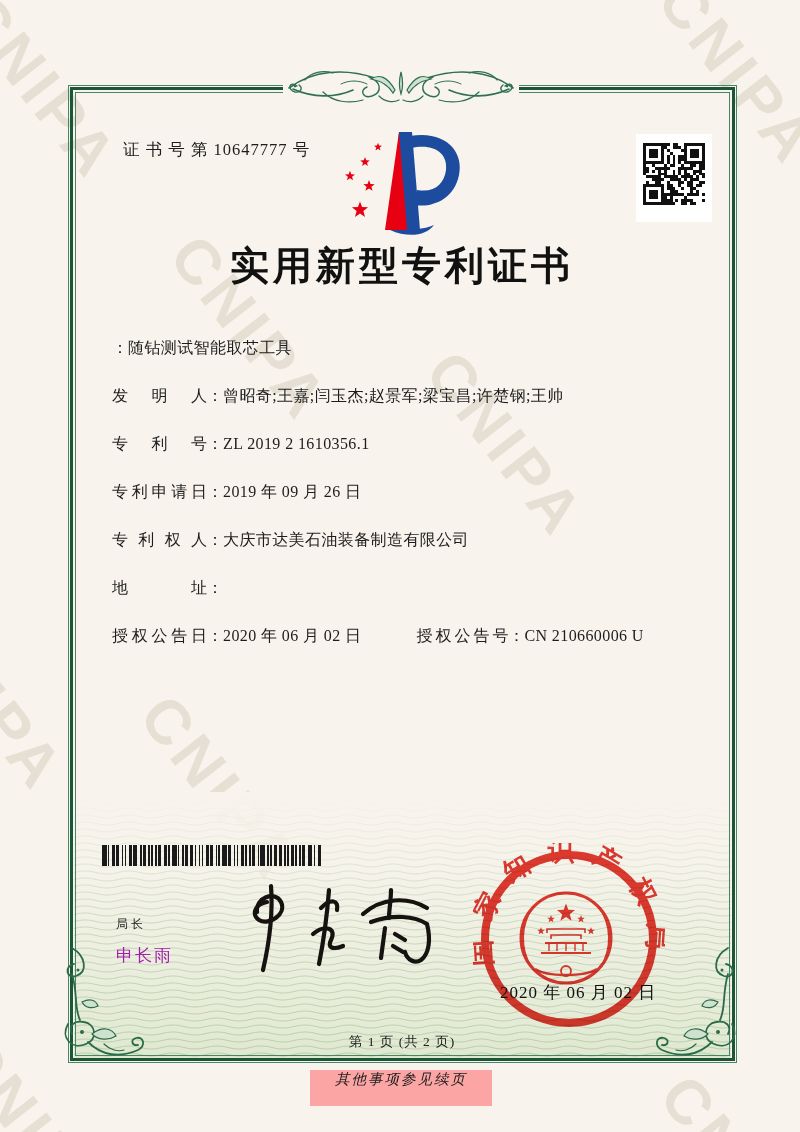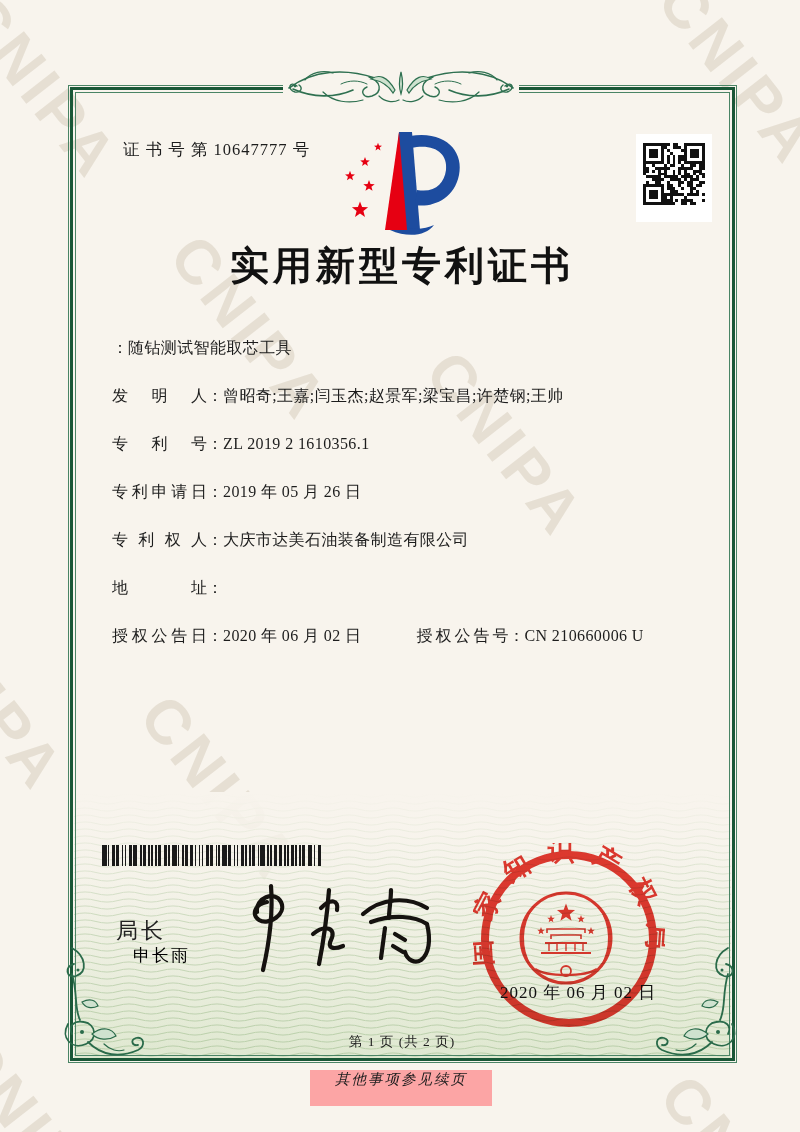--- a/index.html
+++ b/index.html
@@ -28,24 +28,24 @@
   .fcolon{display:inline-block;}
   .fvalue{display:inline-block;white-space:pre-wrap;letter-spacing:0.4px;}
   .fpair2{margin-left:55px;}
   
   .paras{left:112px;top:659px;width:585px;font-size:15.8px;line-height:23.5px;
          font-style:italic;text-align:justify;letter-spacing:0.8px;}
   .paras p{margin:0;text-indent:2em;}
   
   .barcode{left:102px;top:845px;height:21px;display:flex;align-items:stretch;}
   .barcode .bar{background:#1a1a1a;height:100%;}
-  .role{left:116px;top:916px;font-size:22px;letter-spacing:3px;
+  .role{left:116px;top:916px;font-size:12px;letter-spacing:3px;
         font-family:"Liberation Sans","DejaVu Sans",sans-serif;color:#222;}
   .name{left:116px;top:944px;font-size:17px;letter-spacing:2px;
-        font-family:Liberation Serif, serif;color:#000000;margin-left:17px;}
+        font-family:Liberation Serif, serif;color:#a21caf;}
   .sealdate{left:500px;top:981px;font-size:17px;letter-spacing:1px;color:#111;}
   .pageno{left:0;top:1033px;width:804px;text-align:center;font-size:13.5px;letter-spacing:1px;}
   .footnote-box{left:310px;top:1070px;width:182px;height:36px;background:#fca5a5;
         display:flex;align-items:flex-start;justify-content:center;}
   .footnote{font-size:14.5px;font-style:italic;letter-spacing:2px;}
 </style>
 </head>
 <body>
 
 <div id="wmLayer">
@@ -419,21 +419,21 @@
       <span class="fvalue">曾昭奇;王嘉;闫玉杰;赵景军;梁宝昌;许楚钢;王帅</span>
     </div>
     <div class="frow">
       <span class="flabel">专利号</span>
       <span class="fcolon">：</span>
       <span class="fvalue">ZL 2019 2 1610356.1</span>
     </div>
     <div class="frow">
       <span class="flabel">专利申请日</span>
       <span class="fcolon">：</span>
-      <span class="fvalue">2019 年 05 月 26 日</span>
+      <span class="fvalue">2019 年 09 月 26 日</span>
     </div>
     <div class="frow">
       <span class="flabel">专利权人</span>
       <span class="fcolon">：</span>
       <span class="fvalue">大庆市达美石油装备制造有限公司</span>
     </div>
     <div class="frow">
       <span class="flabel">地址</span>
       <span class="fcolon">：</span>
     </div>

